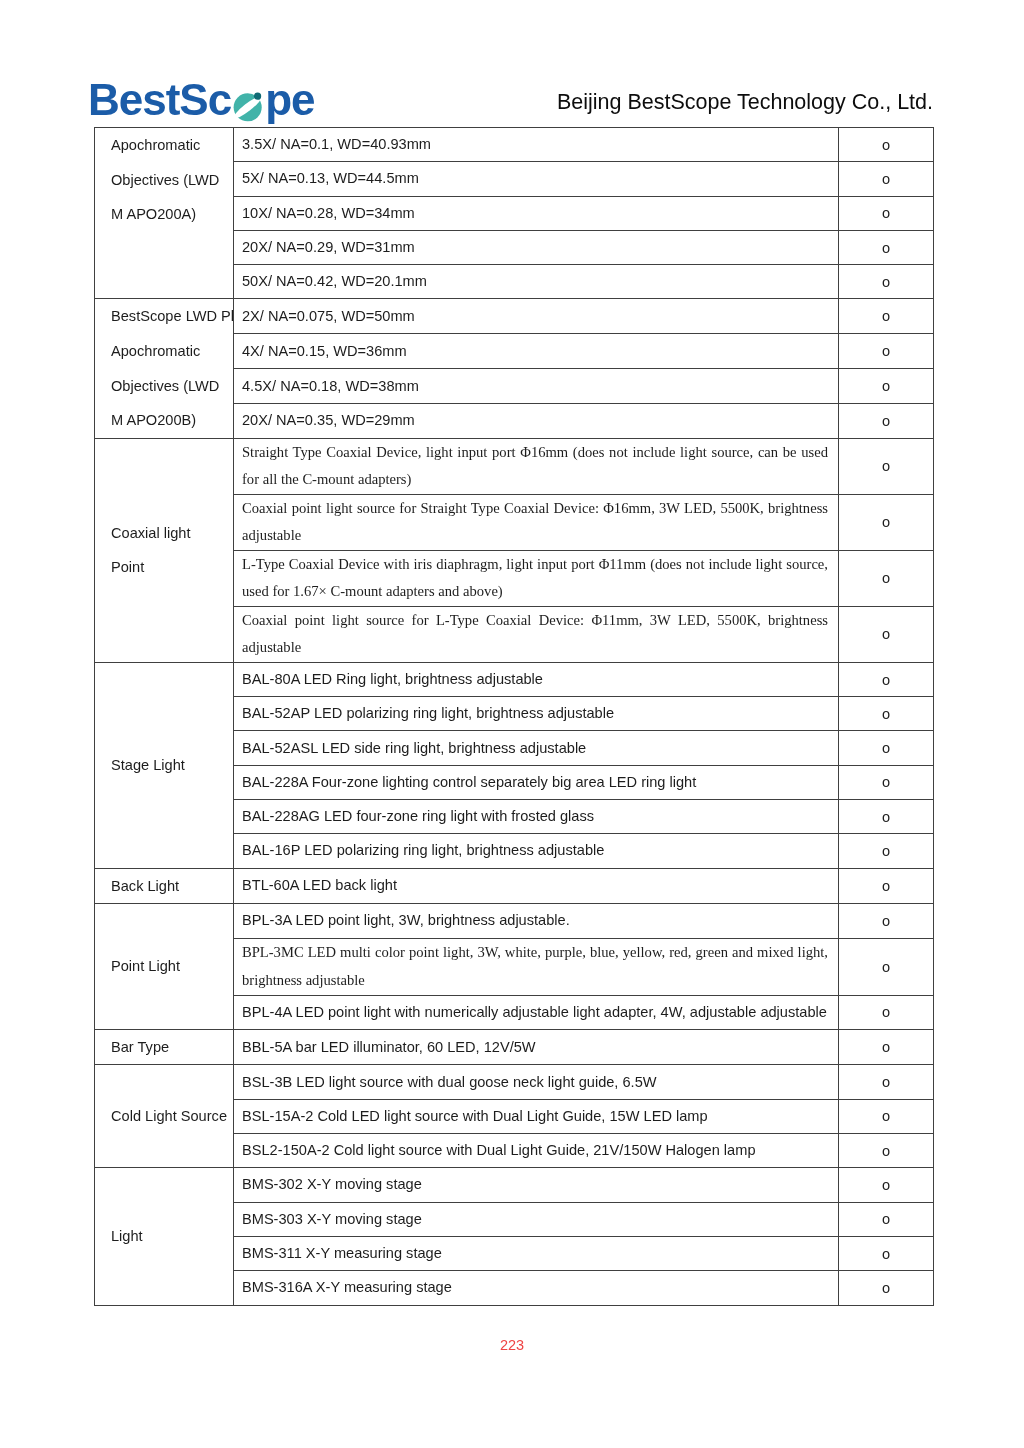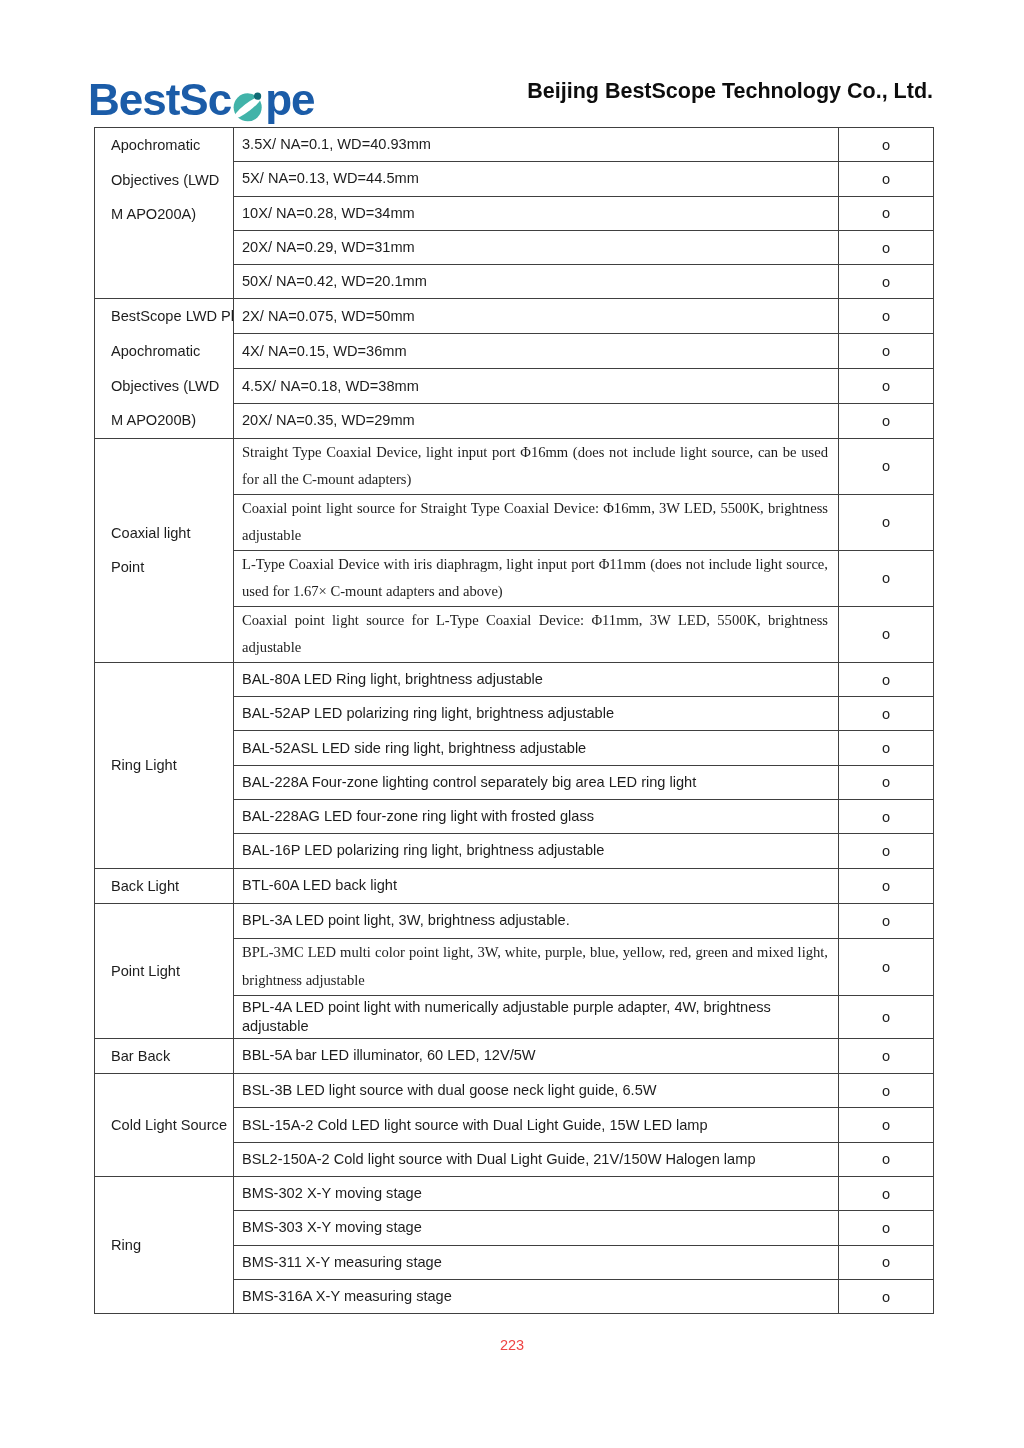--- a/index.html
+++ b/index.html
@@ -33,24 +33,24 @@
     display: flex;
     align-items: flex-end;
   }
   .logo .logo-o-svg {
     width: 33px;
     height: 33px;
     margin: 0 0px -1px 1px;
     display: inline-block;
   }
   .company {
-    font-weight: bold;
+    font-weight: normal;
     font-size: 21.5px;
     color: #0d0d0d;
-    margin-bottom: 18px;
+    margin-bottom: 7px;
     white-space: nowrap;
   }
   
   table.catalog {
     border-collapse: collapse;
     table-layout: fixed;
     width: 839px;
     border-radius: 12px;
   }
   table.catalog td {
@@ -185,21 +185,21 @@
         <tr class="row tall">
           <td class="desc tall">L-Type Coaxial Device with iris diaphragm, light input port Φ11mm (does not include light source, used for 1.67× C-mount adapters and above)</td>
           <td class="mark">o</td>
         </tr>
         <tr class="row tall">
           <td class="desc tall">Coaxial point light source for L-Type Coaxial Device: Φ11mm, 3W LED, 5500K, brightness adjustable</td>
           <td class="mark">o</td>
         </tr>
         <tr class="row">
           <td class="cat" rowspan="6">
-            <div class="cat-line">Ring Light</div>
+            <div class="cat-line">Stage Light</div>
           </td>
           <td class="desc">BAL-80A LED Ring light, brightness adjustable</td>
           <td class="mark">o</td>
         </tr>
         <tr class="row">
           <td class="desc">BAL-52AP LED polarizing ring light, brightness adjustable</td>
           <td class="mark">o</td>
         </tr>
         <tr class="row">
           <td class="desc">BAL-52ASL LED side ring light, brightness adjustable</td>
@@ -229,26 +229,26 @@
             <div class="cat-line">Point Light</div>
           </td>
           <td class="desc">BPL-3A LED point light, 3W, brightness adjustable.</td>
           <td class="mark">o</td>
         </tr>
         <tr class="row xtall">
           <td class="desc tall">BPL-3MC LED multi color point light, 3W, white, purple, blue, yellow, red, green and mixed light, brightness adjustable</td>
           <td class="mark">o</td>
         </tr>
         <tr class="row">
-          <td class="desc">BPL-4A LED point light with numerically adjustable purple adapter, 4W, brightness adjustable</td>
+          <td class="desc">BPL-4A LED point light with numerically adjustable light adapter, 4W, adjustable adjustable</td>
           <td class="mark">o</td>
         </tr>
         <tr class="row">
           <td class="cat" rowspan="1">
-            <div class="cat-line">Bar Back</div>
+            <div class="cat-line">Bar Type</div>
           </td>
           <td class="desc">BBL-5A bar LED illuminator, 60 LED, 12V/5W</td>
           <td class="mark">o</td>
         </tr>
         <tr class="row">
           <td class="cat" rowspan="3">
             <div class="cat-line">Cold Light Source</div>
           </td>
           <td class="desc">BSL-3B LED light source with dual goose neck light guide, 6.5W</td>
           <td class="mark">o</td>
@@ -256,21 +256,21 @@
         <tr class="row">
           <td class="desc">BSL-15A-2 Cold LED light source with Dual Light Guide, 15W LED lamp</td>
           <td class="mark">o</td>
         </tr>
         <tr class="row">
           <td class="desc">BSL2-150A-2 Cold light source with Dual Light Guide, 21V/150W Halogen lamp</td>
           <td class="mark">o</td>
         </tr>
         <tr class="row">
           <td class="cat" rowspan="4">
-            <div class="cat-line">Ring</div>
+            <div class="cat-line">Light</div>
           </td>
           <td class="desc">BMS-302 X-Y moving stage</td>
           <td class="mark">o</td>
         </tr>
         <tr class="row">
           <td class="desc">BMS-303 X-Y moving stage</td>
           <td class="mark">o</td>
         </tr>
         <tr class="row">
           <td class="desc">BMS-311 X-Y measuring stage</td>

